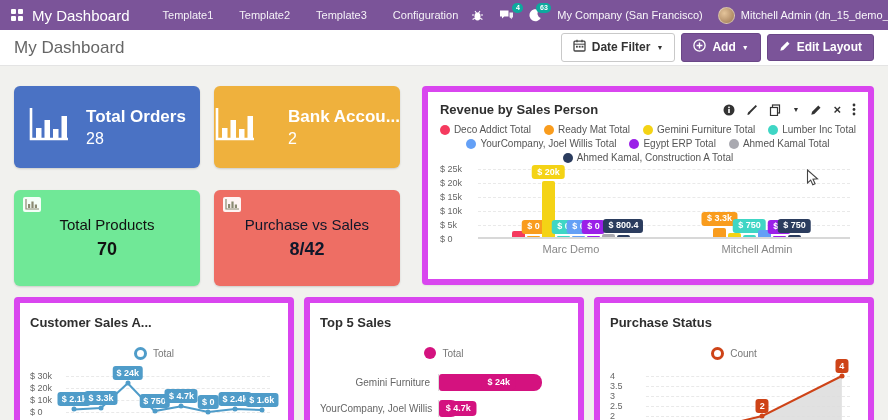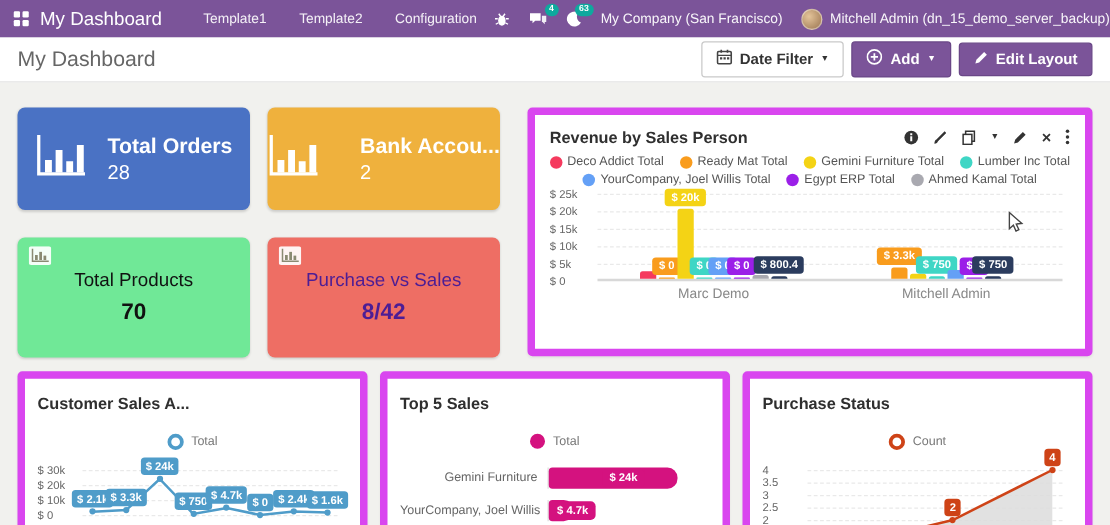--- a/index.html
+++ b/index.html
@@ -90,20 +90,21 @@
         <rect x="1" y="1" width="5" height="5" rx="1" fill="#fff"></rect>
         <rect x="8" y="1" width="5" height="5" rx="1" fill="#fff"></rect>
         <rect x="1" y="8" width="5" height="5" rx="1" fill="#fff"></rect>
         <rect x="8" y="8" width="5" height="5" rx="1" fill="#fff"></rect>
       </svg>
   </span>
   <span class="brand">My Dashboard</span>
   <nav class="nav-menus" id="nav-menus">
       <span class="nav-item">Template1</span>
       <span class="nav-item">Template2</span>
+      <span class="nav-item">Template3</span>
       <span class="nav-item">Configuration</span>
     </nav>
   <div class="nav-right">
     <span class="nav-ico">
       <svg width="13" height="13" viewBox="0 0 13 13">
           <ellipse cx="6.5" cy="7.5" rx="3" ry="4" fill="#fff"></ellipse>
           <path d="M4 2l1.6 2.2M9 2L7.4 4.2M1 6h2.2M9.8 6H12M1.6 10.4l2.2-1.2M11.4 10.4L9.2 9.2" stroke="#fff" stroke-width="1.1" fill="none"></path>
         </svg>
     </span>
     <span class="nav-ico">
@@ -192,21 +193,21 @@
           <span class="mini-ico"><svg width="18" height="15" viewBox="0 0 18 15">
               <rect x="0" y="0" width="18" height="15" rx="2" fill="#fff" opacity=".92"></rect>
               <path d="M3 2v10h13" stroke="#8a8a72" stroke-width="1.2" fill="none"></path>
               <rect x="5" y="7" width="2.2" height="4" fill="#8a8a72"></rect>
               <rect x="8.4" y="4.5" width="2.2" height="6.5" fill="#8a8a72"></rect>
               <rect x="11.8" y="7.5" width="2.2" height="3.5" fill="#8a8a72"></rect>
             </svg></span>
           <div class="kpi-label">Total Products</div>
           <div class="kpi-value">70</div>
         </div>
-        <div class="kpi center" style="background: rgb(238, 110, 100); color: #4c1d95;">
+        <div class="kpi center" style="background: rgb(238, 110, 100); color: #0f172a;">
           <span class="mini-ico"><svg width="18" height="15" viewBox="0 0 18 15">
               <rect x="0" y="0" width="18" height="15" rx="2" fill="#fff" opacity=".92"></rect>
               <path d="M3 2v10h13" stroke="#8a8a72" stroke-width="1.2" fill="none"></path>
               <rect x="5" y="7" width="2.2" height="4" fill="#8a8a72"></rect>
               <rect x="8.4" y="4.5" width="2.2" height="6.5" fill="#8a8a72"></rect>
               <rect x="11.8" y="7.5" width="2.2" height="3.5" fill="#8a8a72"></rect>
             </svg></span>
           <div class="kpi-label">Purchase vs Sales</div>
           <div class="kpi-value">8/42</div>
         </div>
@@ -278,20 +279,26 @@
               <span class="ldot" style="background: rgb(100, 160, 246);"></span>
               <span>YourCompany, Joel Willis Total</span>
             </span>
             <span class="legend-item">
               <span class="ldot" style="background: rgb(155, 31, 232);"></span>
               <span>Egypt ERP Total</span>
             </span>
             <span class="legend-item">
               <span class="ldot" style="background: rgb(169, 169, 176);"></span>
               <span>Ahmed Kamal Total</span>
+            </span>
+          </div>
+          <div class="legend-row">
+            <span class="legend-item">
+              <span class="ldot" style="background: rgb(43, 60, 94);"></span>
+              <span>Ahmed Kamal, Construction A Total</span>
             </span>
           </div>
         </div>
       <div class="rev-chart" id="rev-chart">
           <div class="ylab" style="top: -2px;">$ 25k</div>
           <div class="ylab" style="top: 12px;">$ 20k</div>
           <div class="ylab" style="top: 26px;">$ 15k</div>
           <div class="ylab" style="top: 40px;">$ 10k</div>
           <div class="ylab" style="top: 54px;">$ 5k</div>
           <div class="ylab" style="top: 68px;">$ 0</div>

